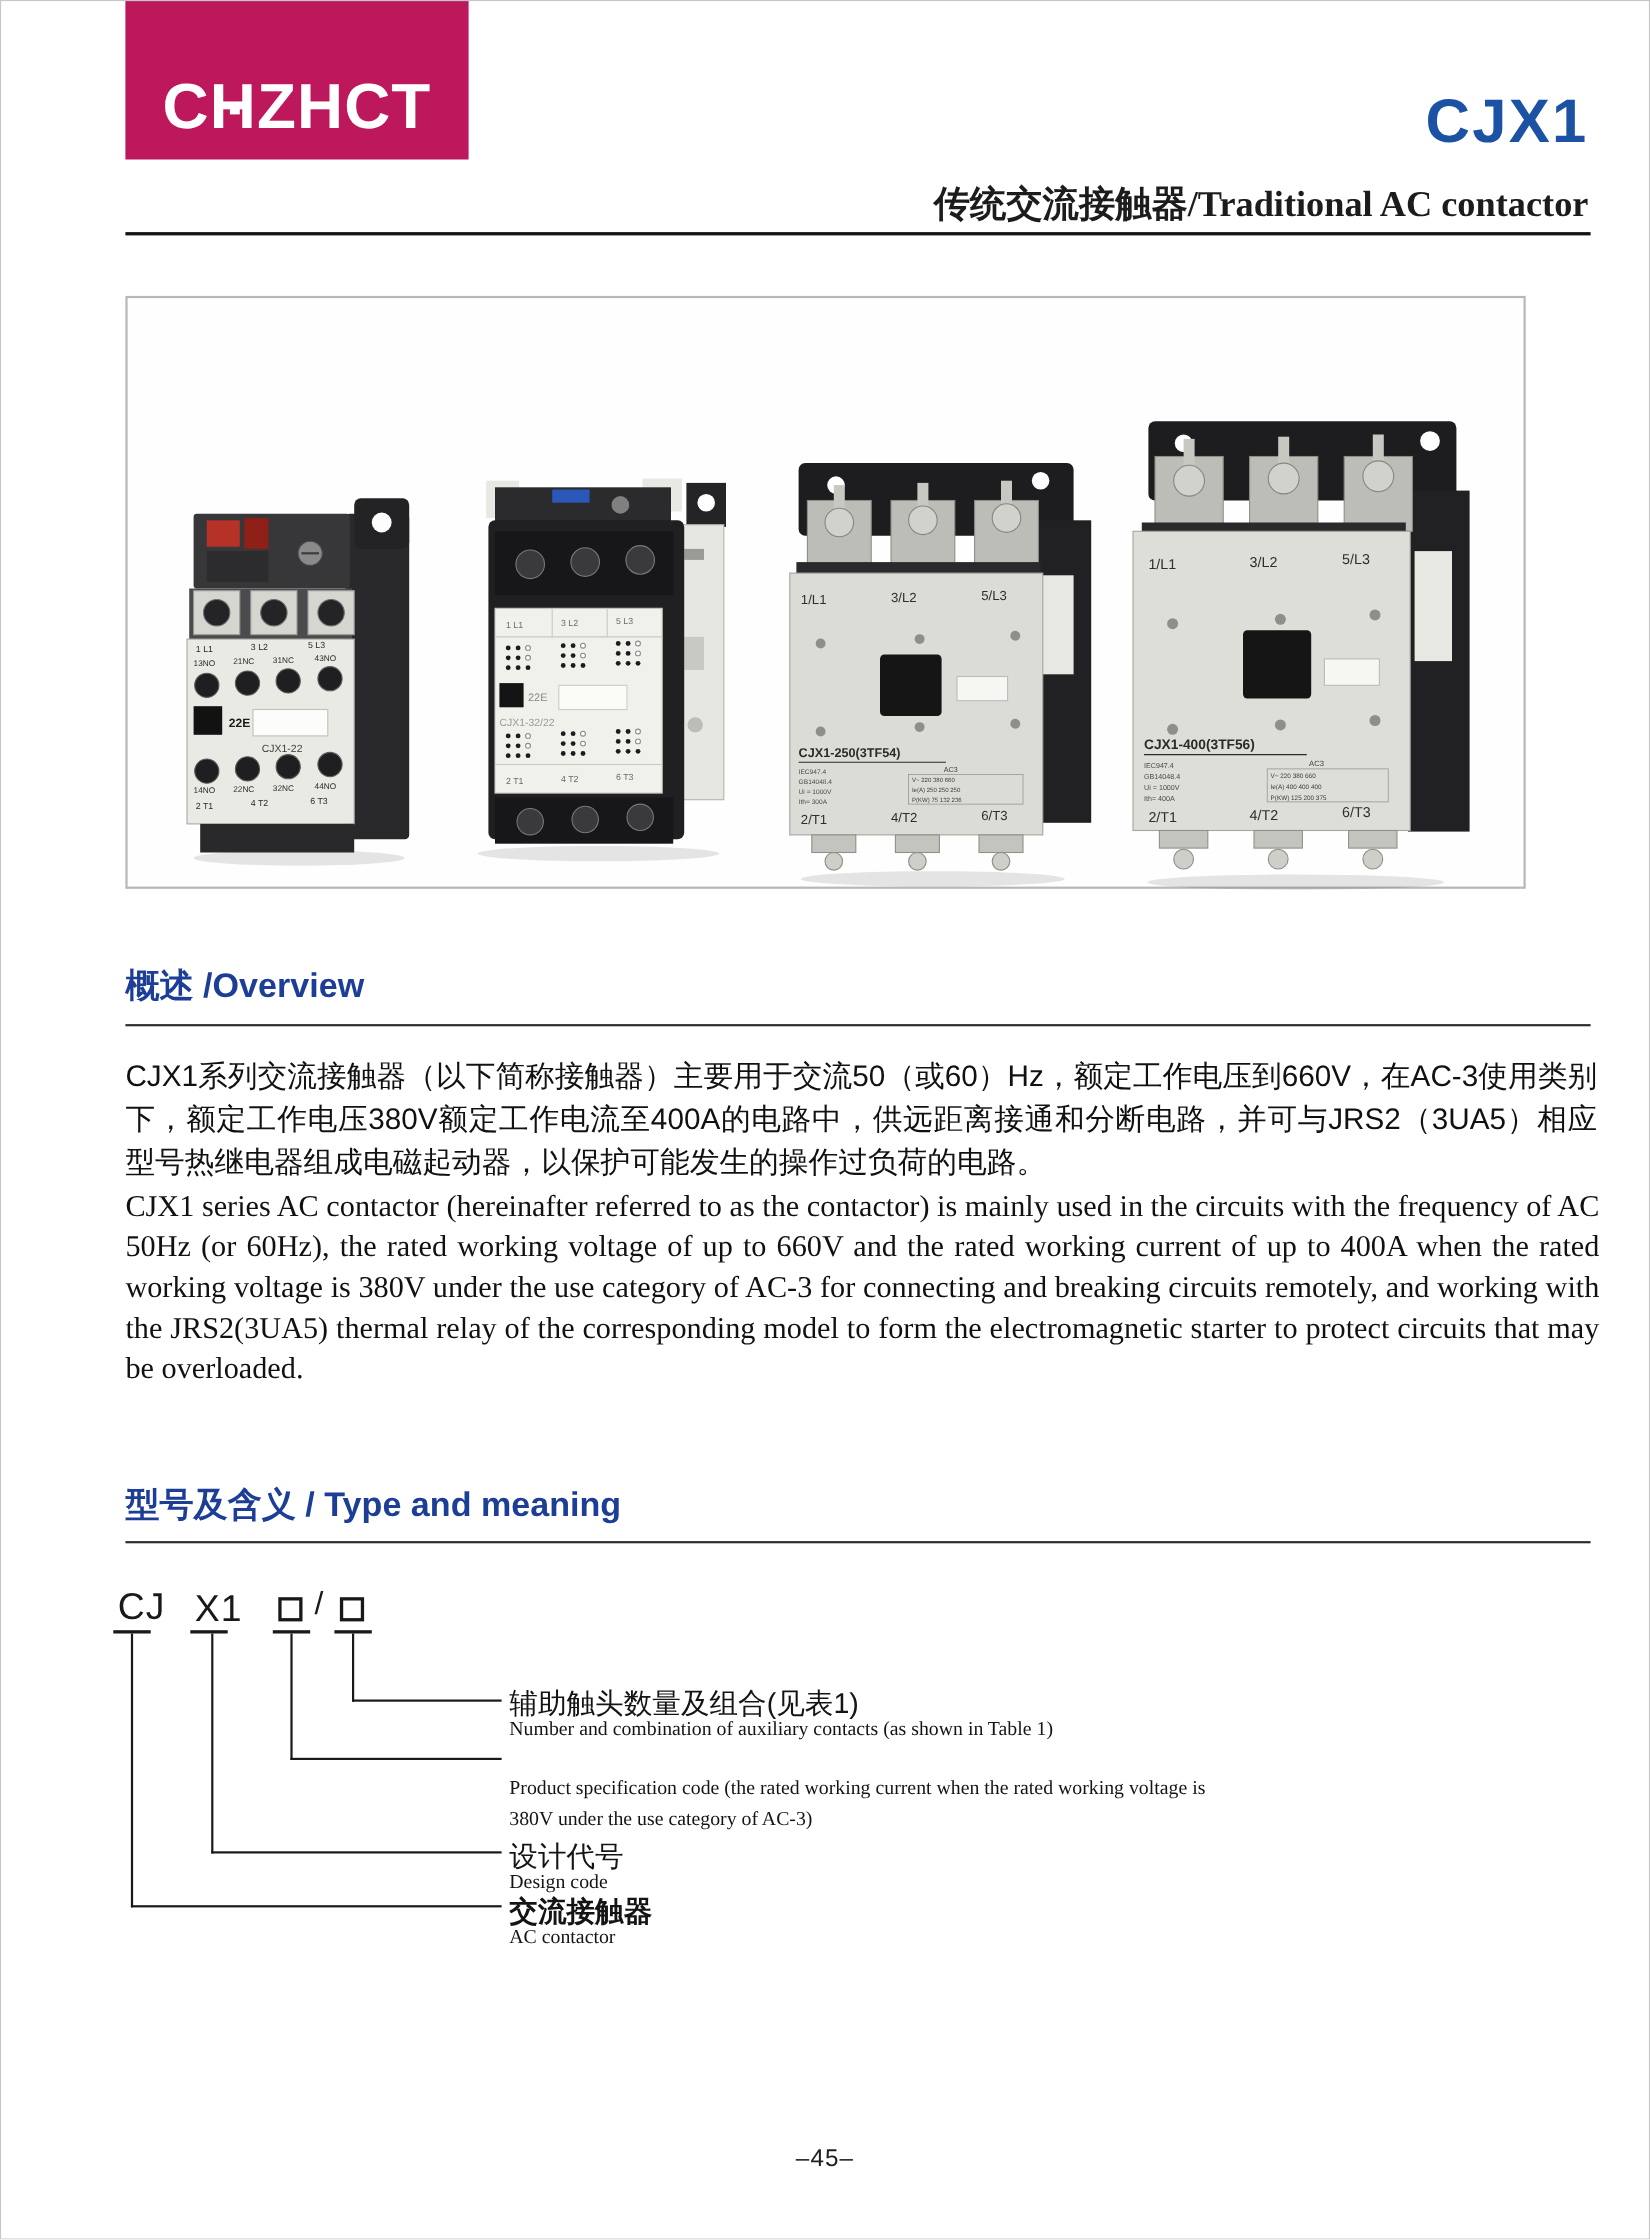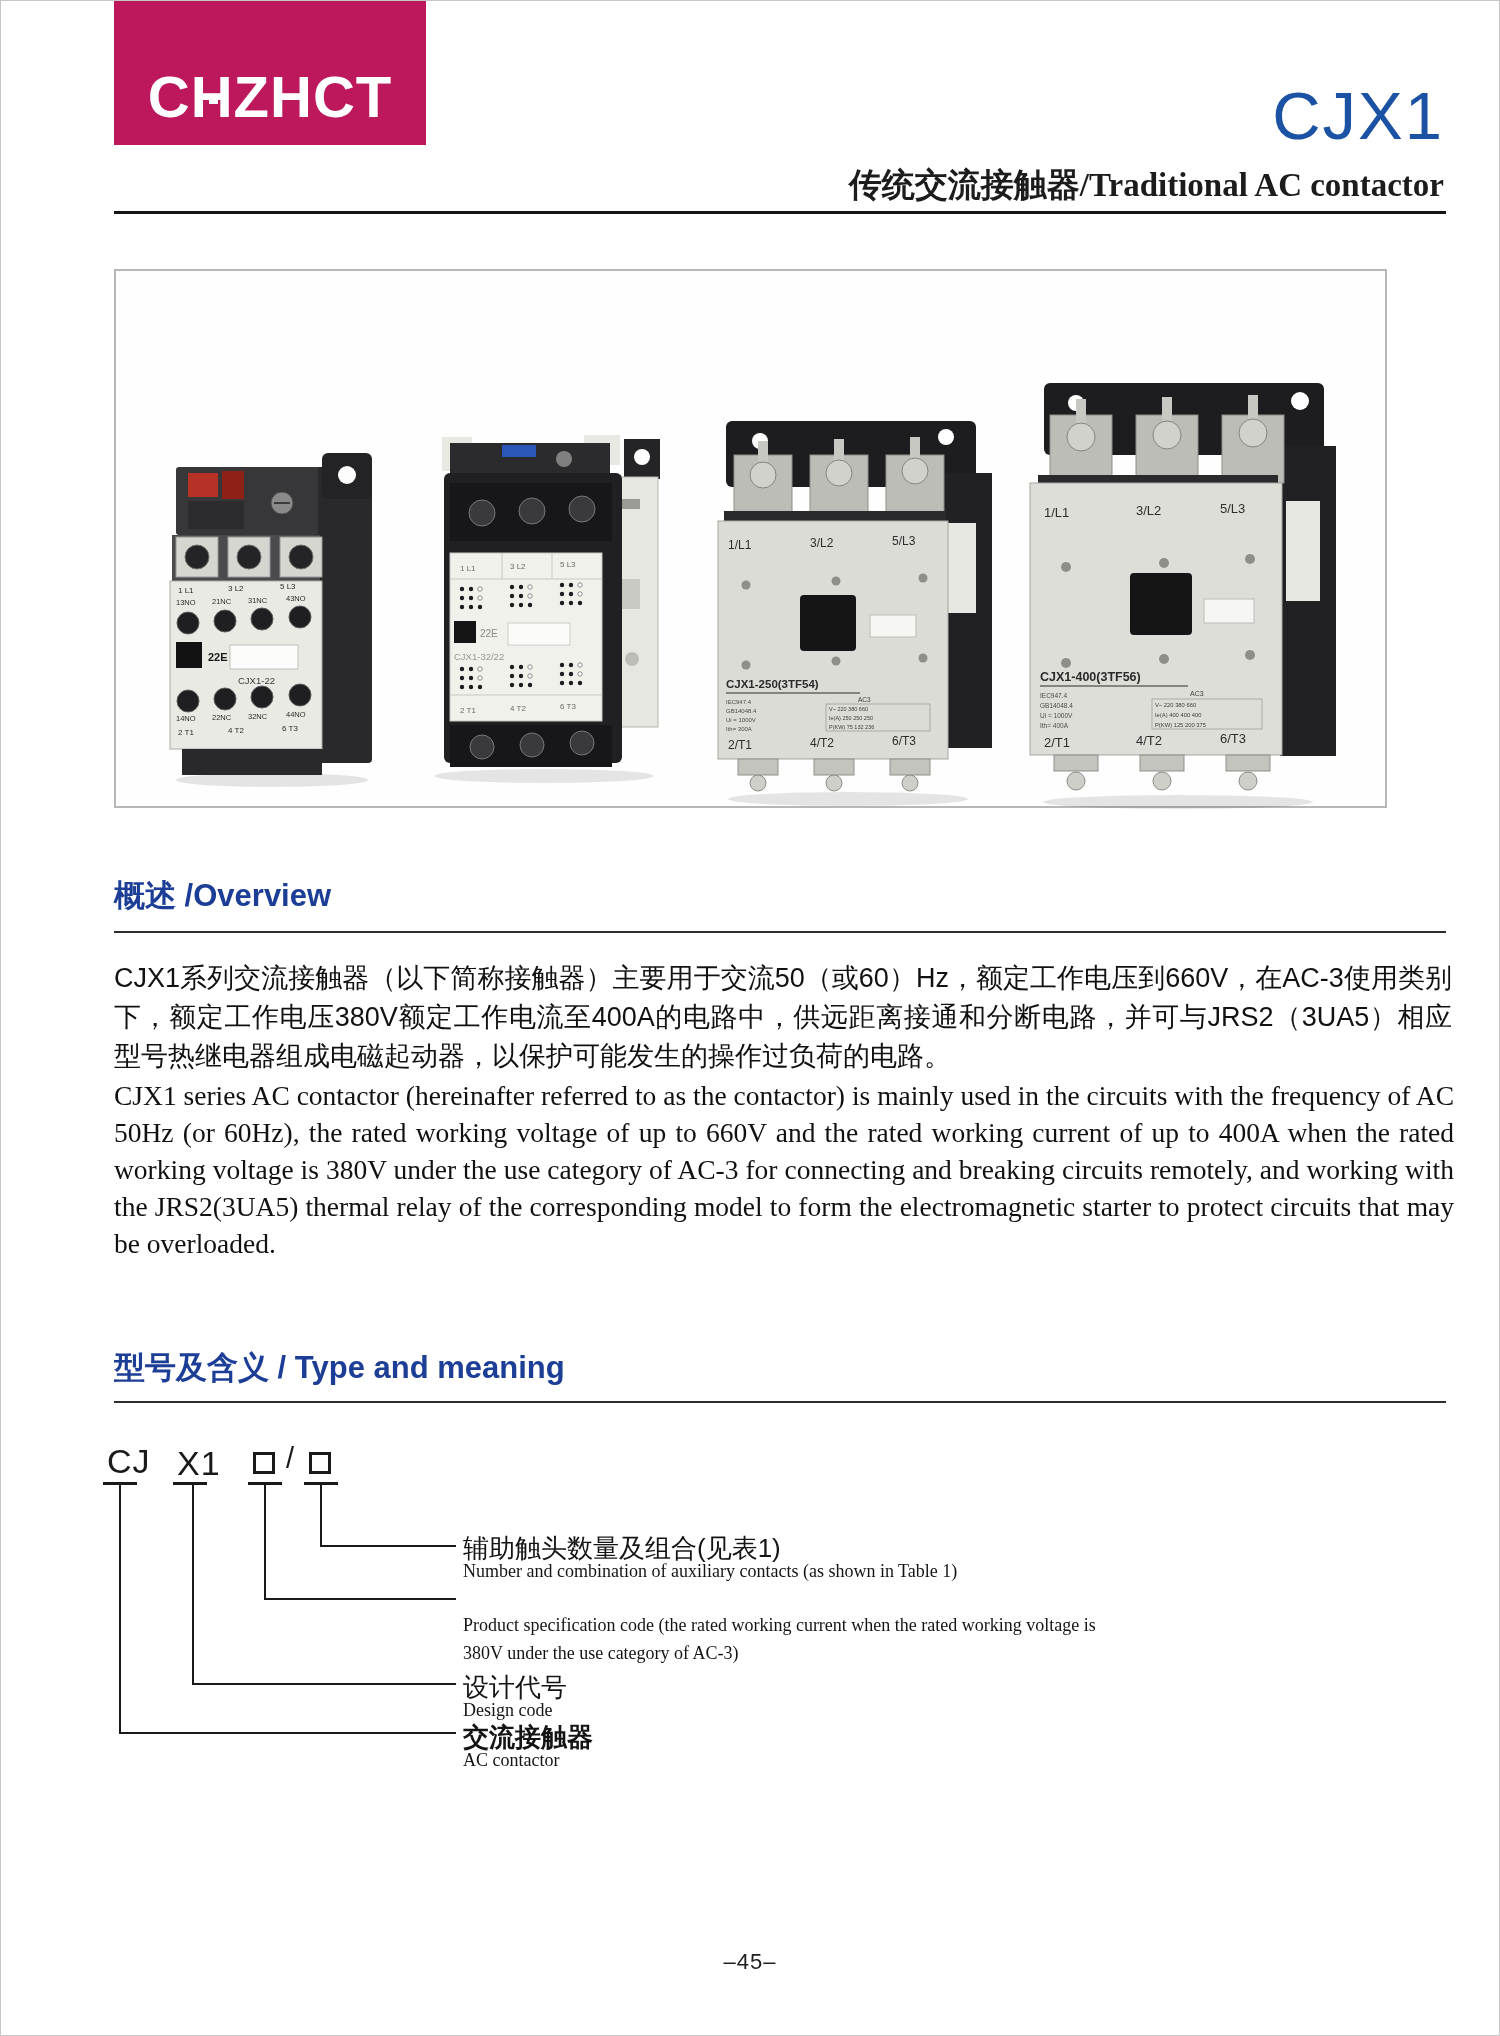--- a/index.html
+++ b/index.html
@@ -9,21 +9,21 @@
     position:relative; width:1500px; height:2036px; margin:0 auto;
     background:#ffffff; border:1px solid #c6c6c6; overflow:hidden;
   }
   .abs { position:absolute; }
 
   
   .logo-block { left:113px; top:0; width:312px; height:144px; background:#be185d;
     display:flex; align-items:center; justify-content:center; }
   .logo-text { color:#ffffff; font-weight:bold; font-size:58px; letter-spacing:1px; margin-top:46px; }
   .logo-dot { left:208px; top:94px; width:9px; height:9px; background:#ffffff; }
-  .cjx1-title { right:55px; top:76px; font-size:67px; font-weight:normal; color:#1b52a4; letter-spacing:2px; }
+  .cjx1-title { right:55px; top:76px; font-size:56px; font-weight:bold; color:#1b52a4; letter-spacing:2px; }
   .subtitle { right:55px; top:162px; font-size:33px; font-weight:bold; color:#1c1c1c;font-family:Liberation Serif, serif; }
   .header-rule { left:113px; top:210px; width:1332px; height:3px; background:#141414; }
 
   
   .photo-box { left:113px; top:268px; width:1273px; height:539px; border:2px solid #b7b7b7; background:#fefefe; }
   .photo-box svg { position:absolute; font-family:"Liberation Sans", sans-serif; }
   .svg-a { left:48px;  top:168px; }
   .svg-b { left:298px; top:158px; }
   .svg-c { left:592px; top:132px; }
   .svg-d { left:902px; top:100px; }

